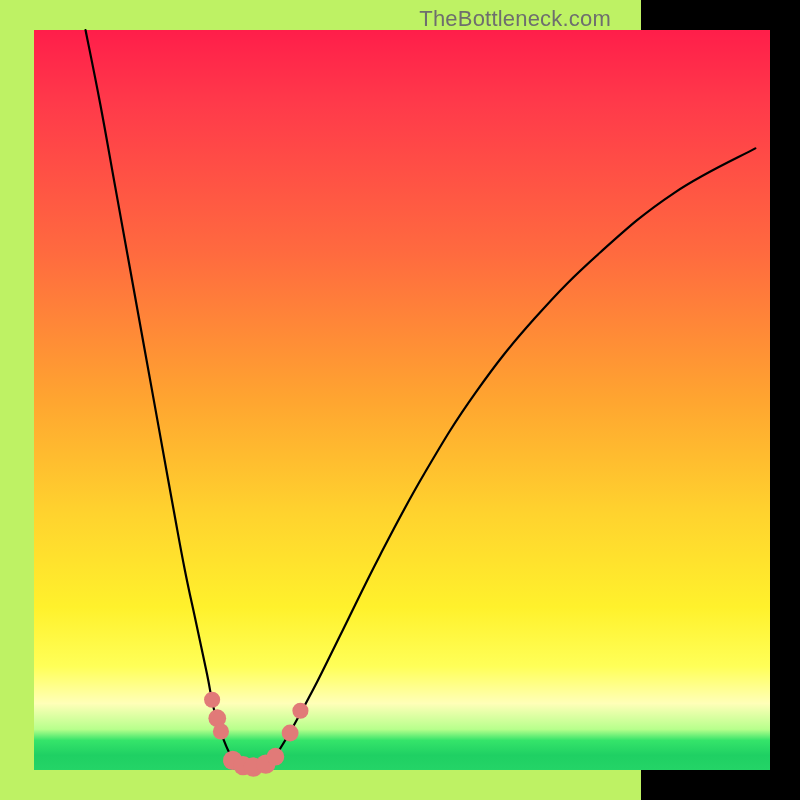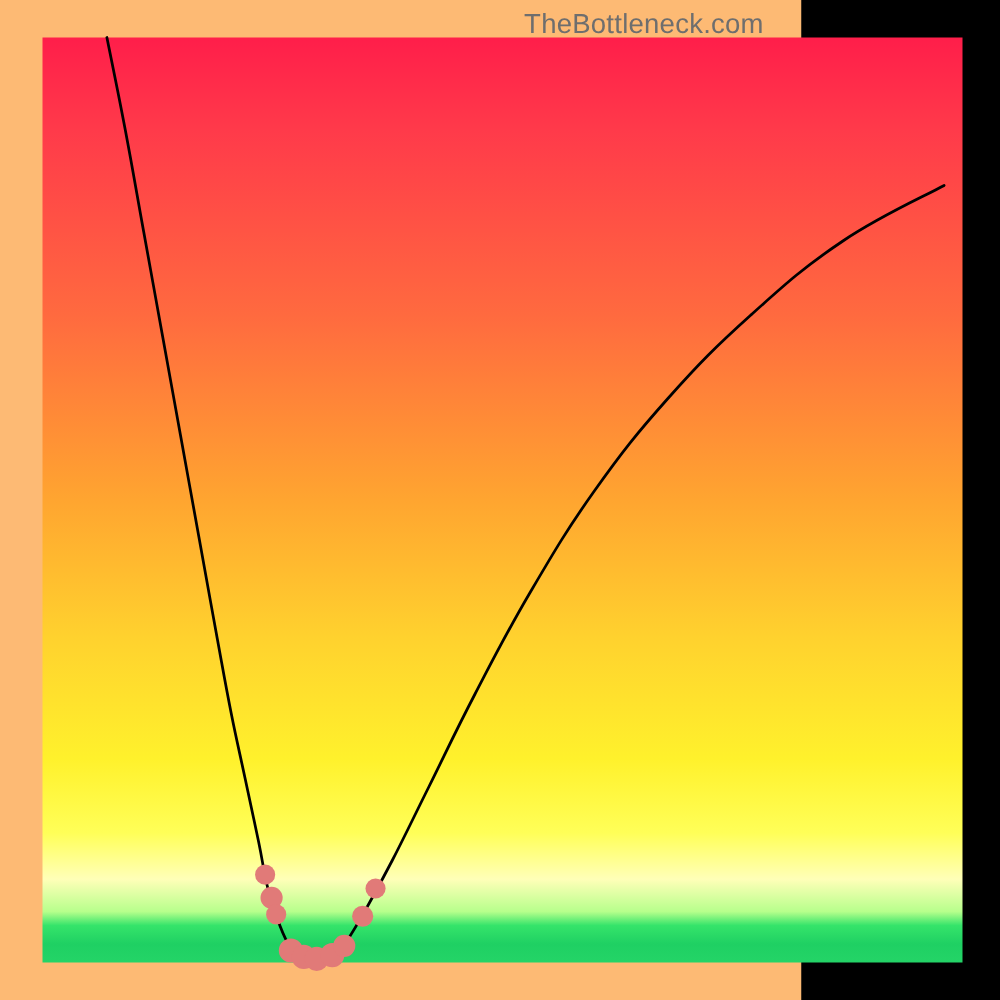--- a/index.html
+++ b/index.html
@@ -10,21 +10,21 @@
     background: #000;
     overflow: hidden;
     font-family: Arial, Helvetica, sans-serif;
   }
   .frame {
     position: absolute;
     left: 0;
     top: 0;
     width: 641px;
     height: 800px;
-    background: #fdba74;
+    background: #bef264;
   }
   .plot {
     position: absolute;
     left: 34px;
     top: 30px;
     width: 736px;
     height: 740px;
     
     background: linear-gradient(
       to bottom,

